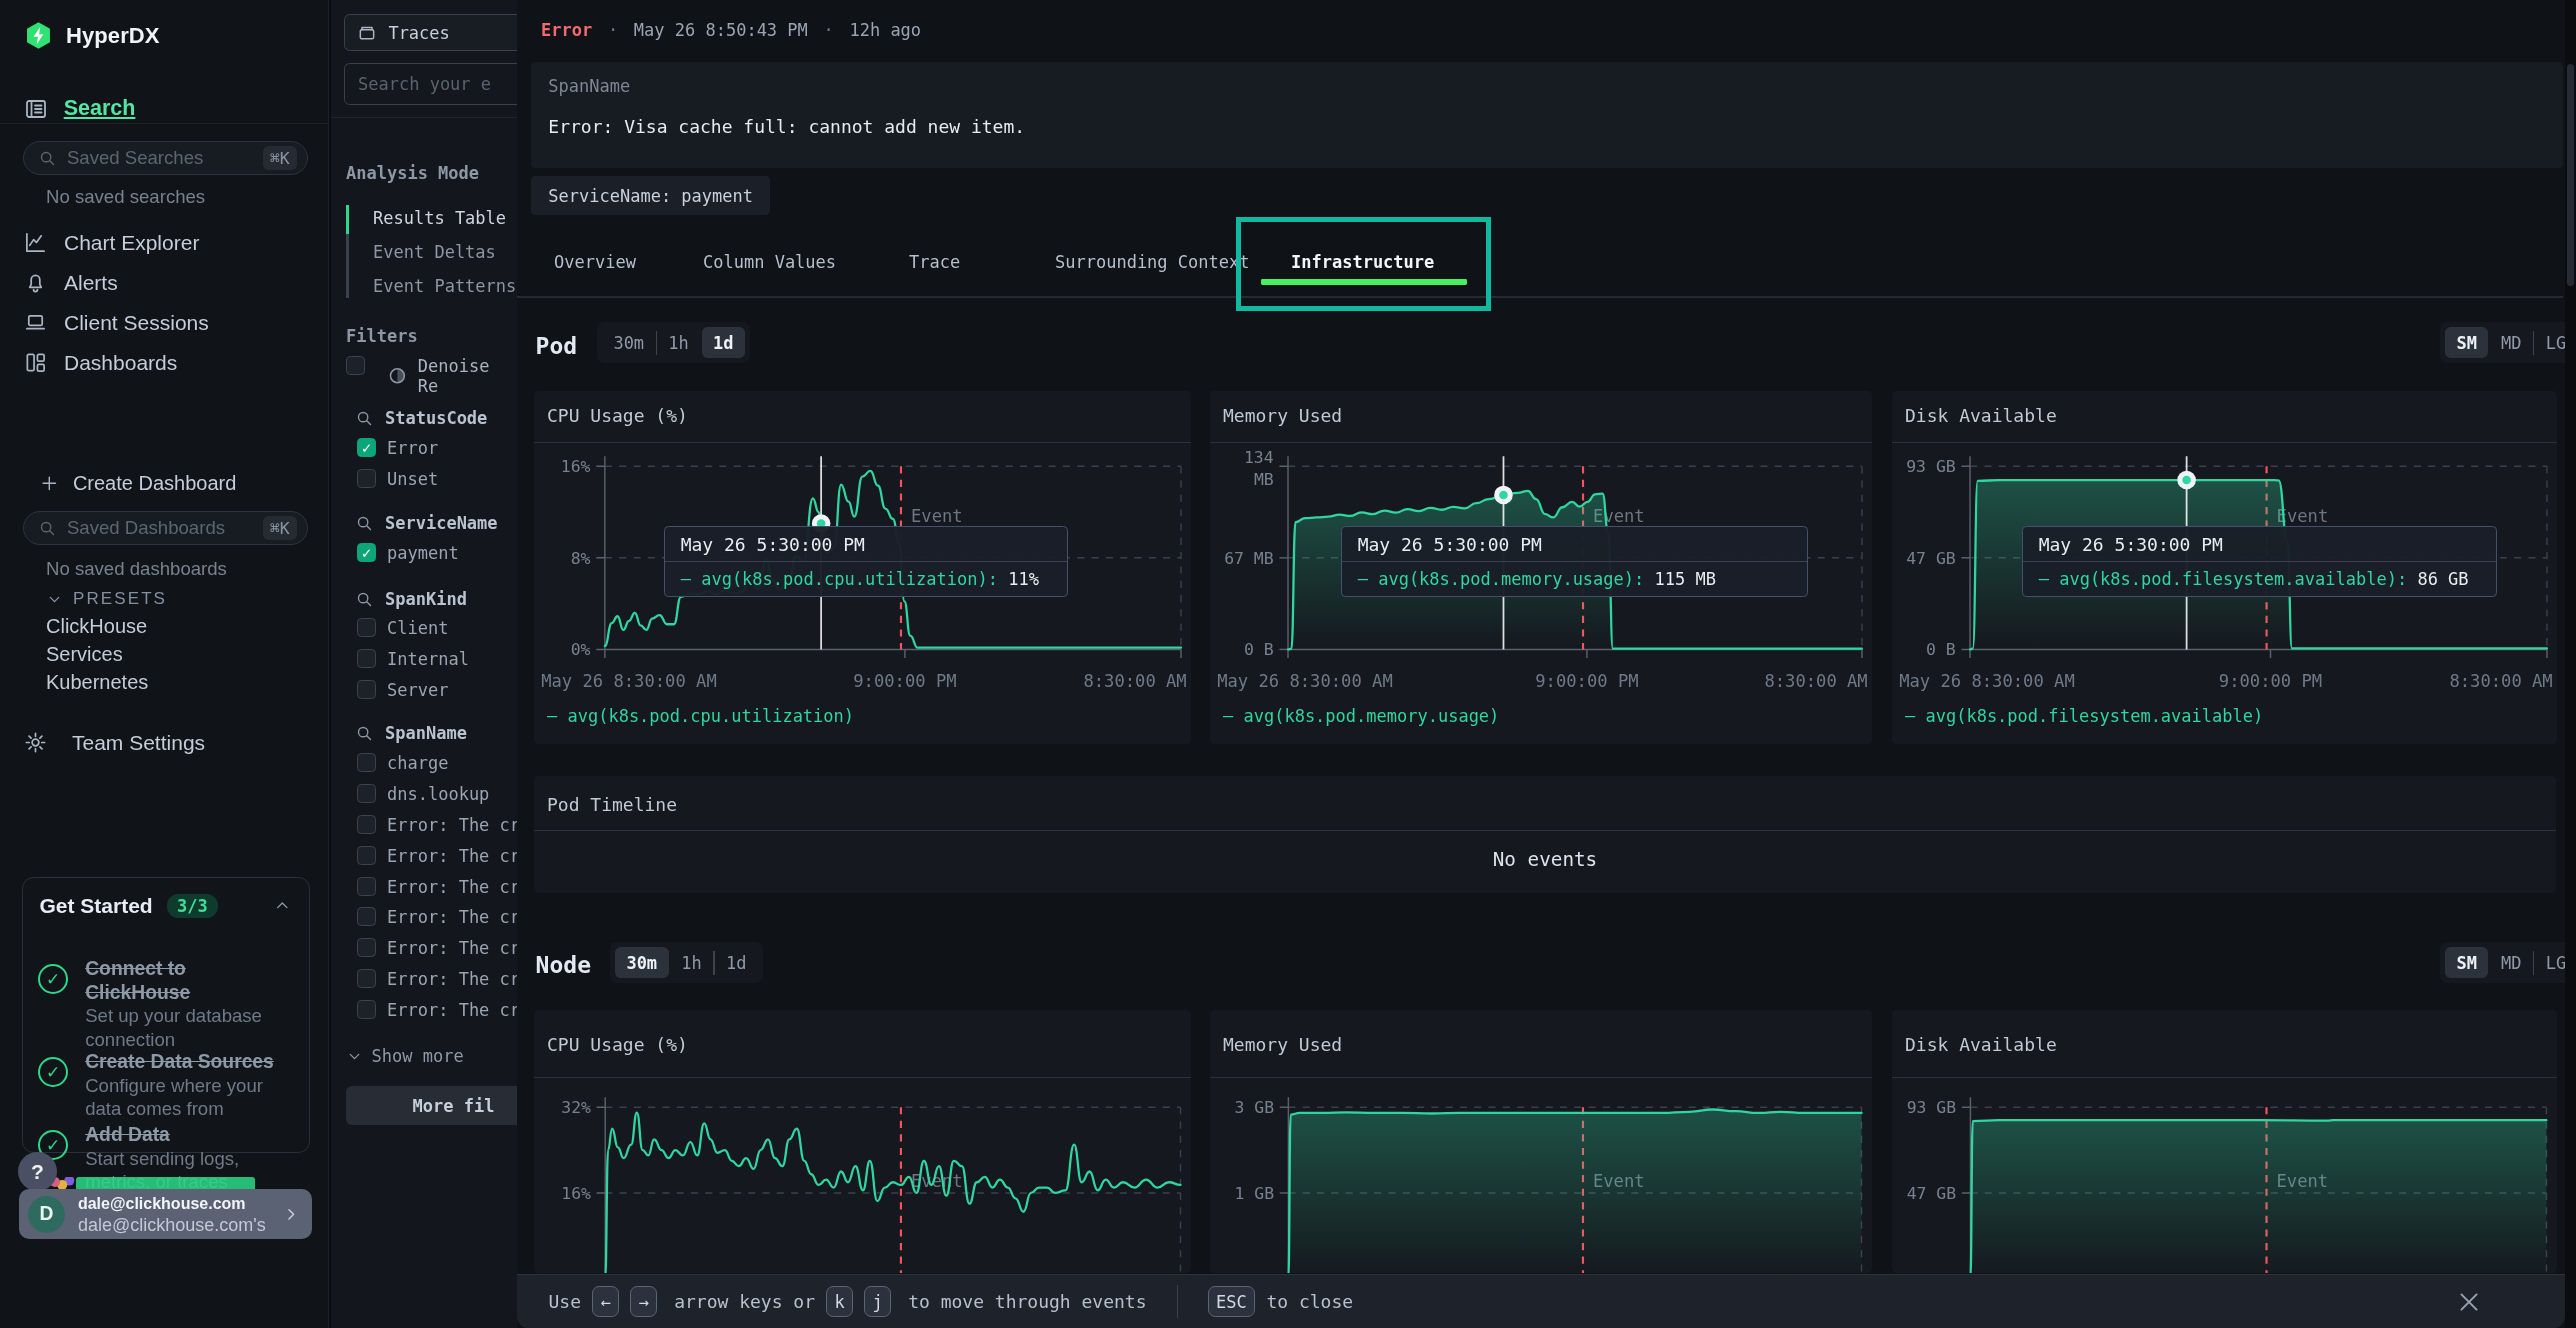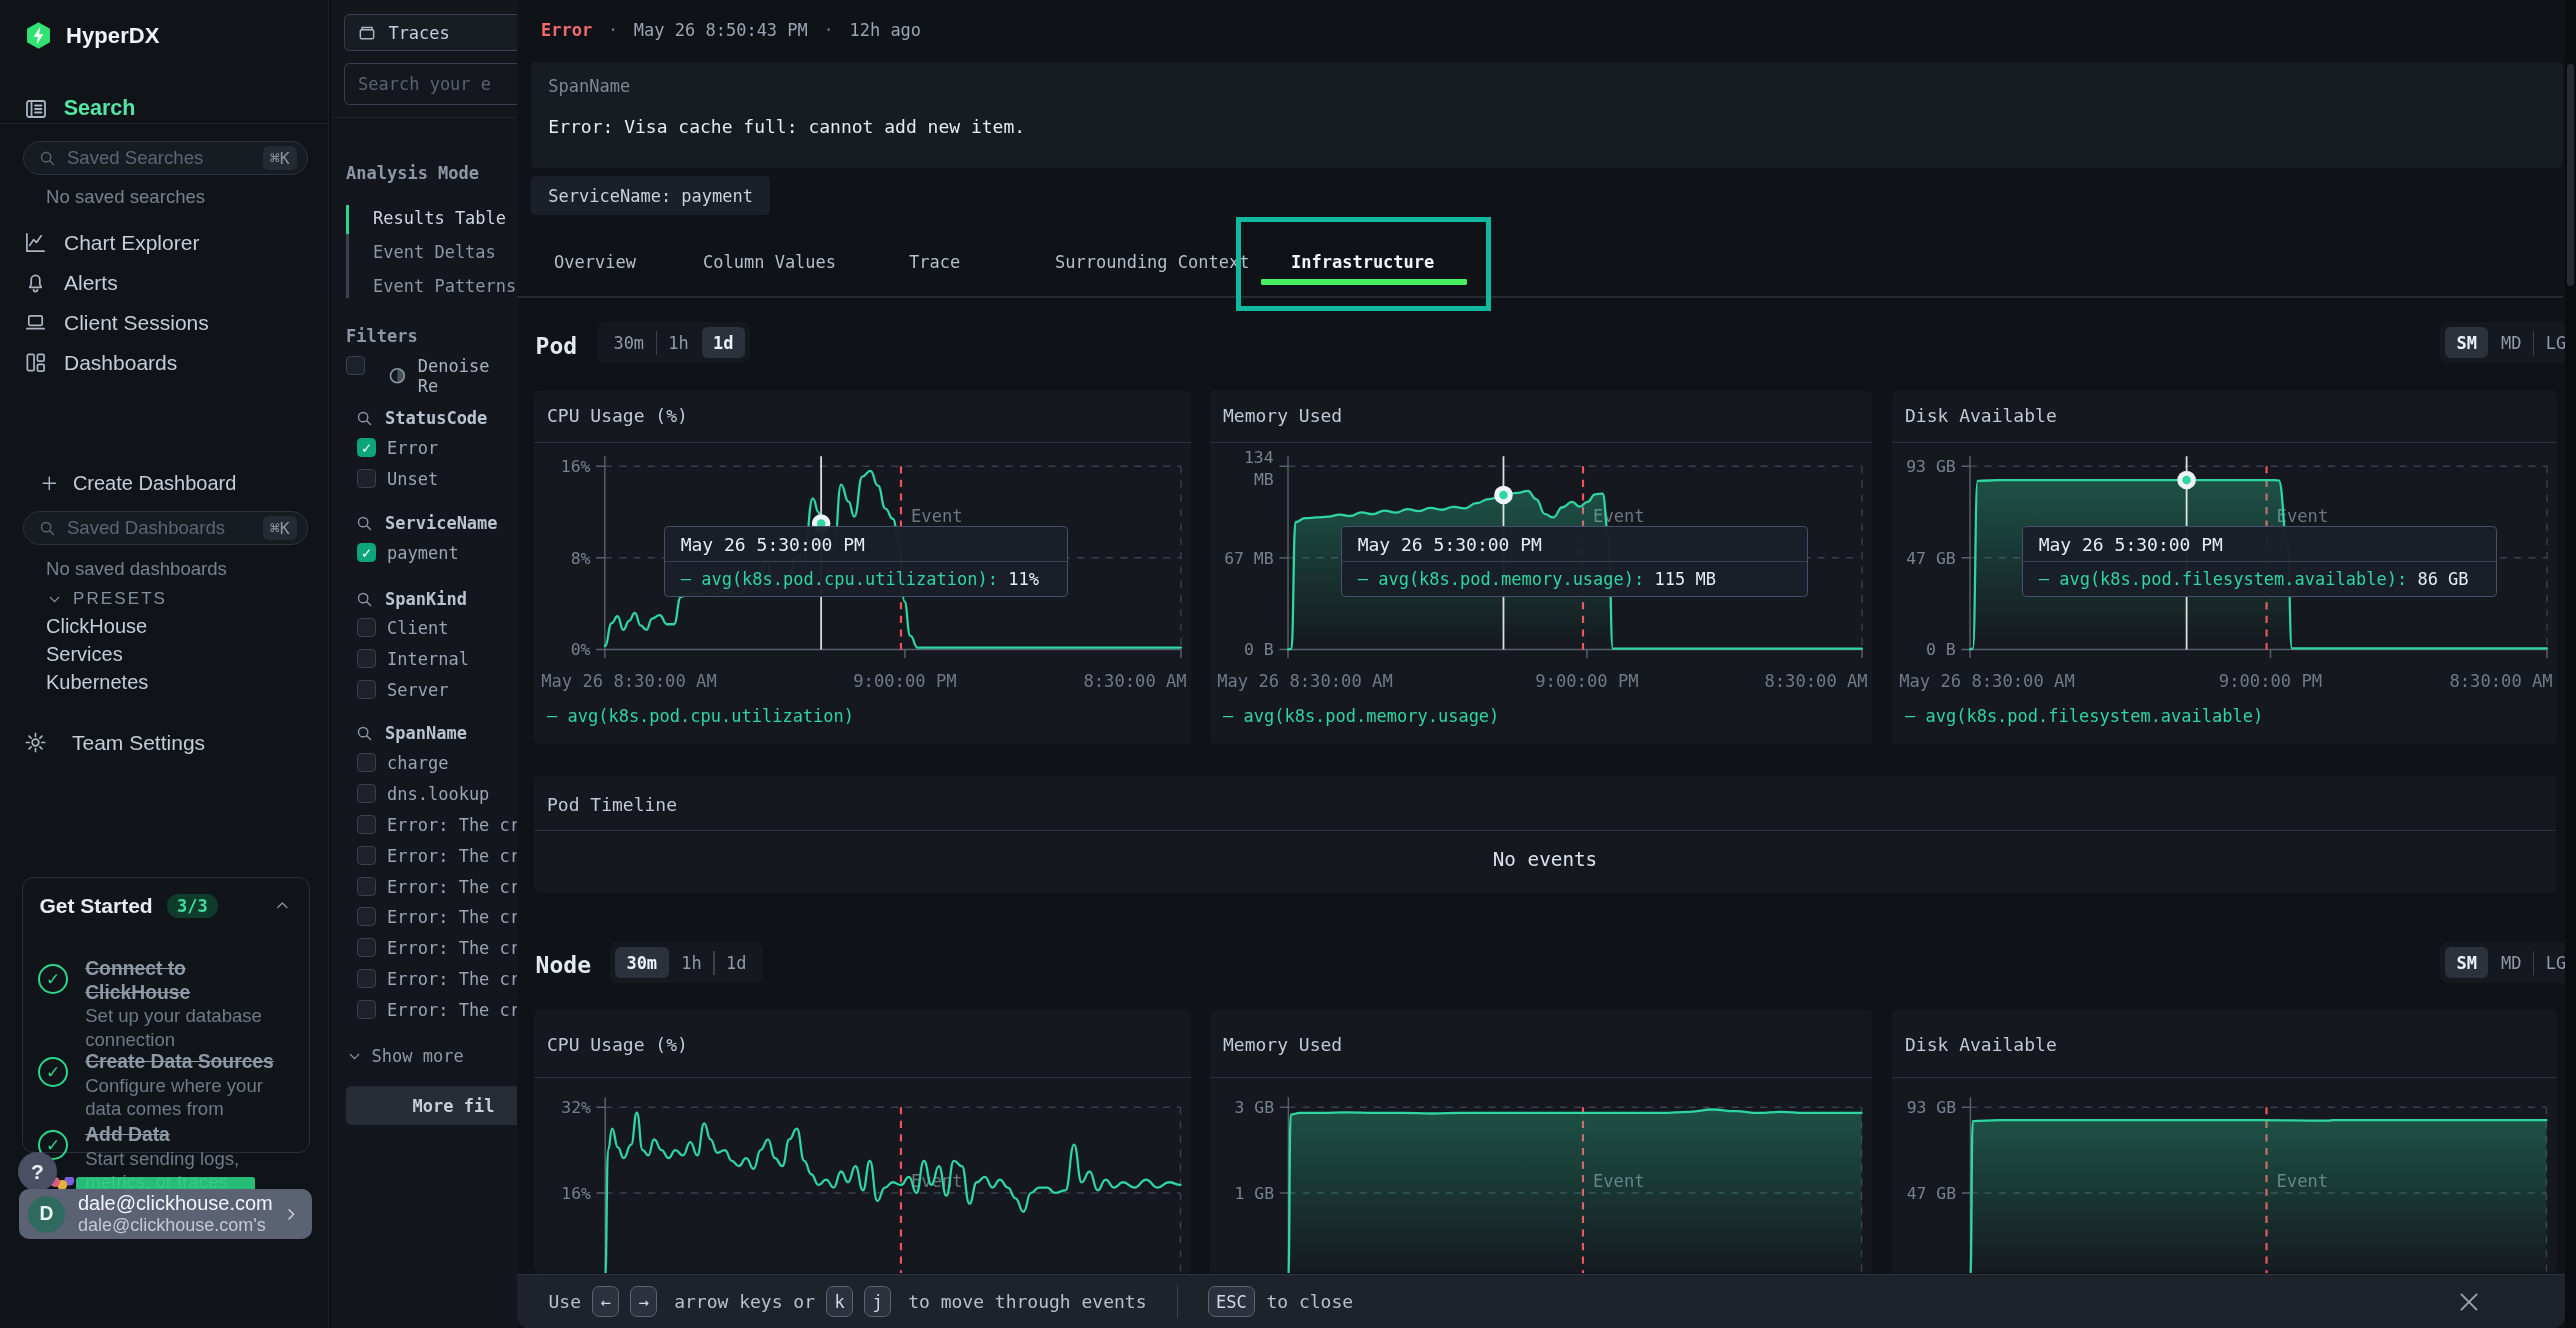--- a/index.html
+++ b/index.html
@@ -21,21 +21,21 @@
   .muted { color:#77818f; font-size:18.6px; }
   .gs-card { position:absolute; left:21.5px; top:877px; width:288px; height:276px; border:1.4px solid #2a3039; border-radius:11.4px; background:#11151a; }
   .gs-title { color:#e8edf4; font-weight:bold; font-size:21px; }
   .gs-badge { background:#0f3b2c; color:#41dd9d; font-weight:bold; font-size:17px; border-radius:11.4px; padding:2.1px 10px; }
   .gs-item-title { color:#8e99a7; font-weight:bold; font-size:19.3px; text-decoration:line-through; line-height:23.6px; }
   .gs-item-desc { color:#6f7987; font-size:18.6px; line-height:23.6px; }
   .check-circle { width:30px; height:30px; border-radius:50%; border:2.1px solid #2bd989; display:flex; align-items:center; justify-content:center; color:#2bd989; font-size:17px; font-weight:bold; }
   #help-btn { position:absolute; left:18px; top:1152px; width:39px; height:39px; border-radius:50%; background:#4a4f63; color:#eef1f7; font-size:21px; font-weight:bold; display:flex; align-items:center; justify-content:center; }
   #user-chip { position:absolute; left:19.3px; top:1189px; width:293px; height:50px; background:#5b6274; border-radius:10px; display:flex; align-items:center; padding:0 11.4px 0 8.6px; }
   #user-avatar { width:37px; height:37px; border-radius:50%; background:#2e6b5e; color:#e9f5f0; font-weight:bold; font-size:19.3px; display:flex; align-items:center; justify-content:center; }
-  .chip-email { color:#f2f5fa; font-weight:normal; font-size:20px; line-height:21.5px; }
+  .chip-email { color:#f2f5fa; font-weight:bold; font-size:16px; line-height:21.5px; }
   .chip-org { color:#c3c9d6; font-size:18px; line-height:20px; }
 
   
   #filters-col { position:absolute; left:331px; top:0; width:186px; height:1328px; background:#13161c; overflow:hidden; }
   .f-btn { border:1.4px solid #3a414d; background:#181c23; border-radius:5.7px; display:flex; align-items:center; }
   .f-label { font-family:"DejaVu Sans Mono",monospace; font-weight:bold; font-size:17px; color:#8d97a5; }
   .f-item { font-family:"DejaVu Sans Mono",monospace; font-size:17px; color:#9aa4b2; }
   .f-group-name { font-family:"DejaVu Sans Mono",monospace; font-weight:bold; font-size:17px; color:#b9c2cf; }
   .cbx { position:absolute; width:19.3px; height:19.3px; border-radius:4.3px; border:1.4px solid #3c434e; background:#1d2129; }
   .cbx.on { background:#0ca678; border-color:#0ca678; color:#fff; display:flex; align-items:center; justify-content:center; font-size:13.6px; font-weight:bold; }
@@ -88,21 +88,21 @@
         </div>
       </div>
       <div class="sb-row" style="top: 93px; height: 31.5px; padding-left: 24px;">
         <svg width="24" height="24" viewBox="0 0 24 24" fill="none" stroke="#aab4c2" stroke-width="1.8" stroke-linecap="round" stroke-linejoin="round">
           <rect x="3" y="4" width="18" height="16" rx="2"></rect>
           <line x1="7.5" y1="4" x2="7.5" y2="20"></line>
           <line x1="11" y1="8.5" x2="17.5" y2="8.5"></line>
           <line x1="11" y1="12" x2="17.5" y2="12"></line>
           <line x1="11" y1="15.5" x2="17.5" y2="15.5"></line>
         </svg>
-        <div class="sb-green" style="margin-left: 15.7px;">Search</div>
+        <div class="sb-green" style="margin-left: 15.7px; text-decoration: underline;">Search</div>
         <div style="margin-left: auto; margin-right: 24px; display: flex;">
           <svg width="20" height="20" viewBox="0 0 24 24" fill="none" stroke="#8c96a4" stroke-width="1.8" stroke-linecap="round" stroke-linejoin="round">
             <path d="M6 15 L12 9 L18 15"></path>
           </svg>
         </div>
       </div>
       <div style="position: absolute; left: 0px; top: 123px; width: 329px; height: 1.4px; background: rgb(29, 34, 42);"></div>
       <div class="sb-input" style="top: 141px;">
         <svg width="18.6" height="18.6" viewBox="0 0 24 24" fill="none" stroke="#5c6672" stroke-width="1.8" stroke-linecap="round" stroke-linejoin="round">
           <circle cx="10.5" cy="10.5" r="6"></circle>

